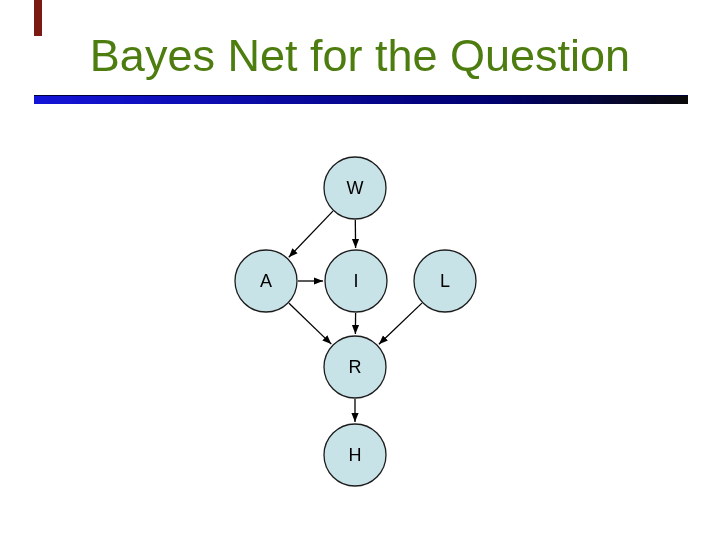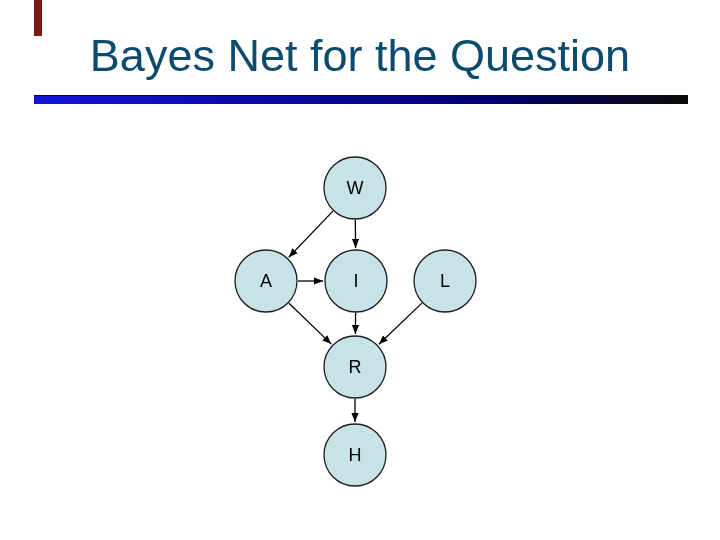--- a/index.html
+++ b/index.html
@@ -53,21 +53,21 @@
   svg text.node-label {
     font-family: "Liberation Sans", sans-serif;
     text-anchor: middle;
   }
 </style>
 </head>
 <body>
 
 <div class="slide">
   <div class="accent-bar" style="background: rgb(122, 26, 19);"></div>
-  <h1 class="title" style="color: #0c4a6e;">Bayes Net for the Question</h1>
+  <h1 class="title" style="color: #4d7c0f;">Bayes Net for the Question</h1>
   <div class="rule" style="background: linear-gradient(90deg, rgb(20, 20, 216) 0%, rgb(0, 0, 112) 70%, rgb(10, 10, 10) 100%);"></div>
   <svg class="diagram" id="diagram" viewBox="0 0 720 540" xmlns="http://www.w3.org/2000/svg">
       <defs>
         <marker id="arrowhead" markerUnits="userSpaceOnUse" markerWidth="10" markerHeight="10" refX="9" refY="5" orient="auto">
           <path d="M0,1.4 L9,5 L0,8.6 Z" fill="#000000"></path>
         </marker>
       </defs>
       <line x1="332.9" y1="211.1" x2="288.8" y2="257.2" stroke="#000000" stroke-width="1.3" marker-end="url(#arrowhead)"></line>
       <line x1="355.3" y1="220.0" x2="355.6" y2="248.0" stroke="#000000" stroke-width="1.3" marker-end="url(#arrowhead)"></line>
       <line x1="298.0" y1="281.0" x2="323.0" y2="281.0" stroke="#000000" stroke-width="1.3" marker-end="url(#arrowhead)"></line>

